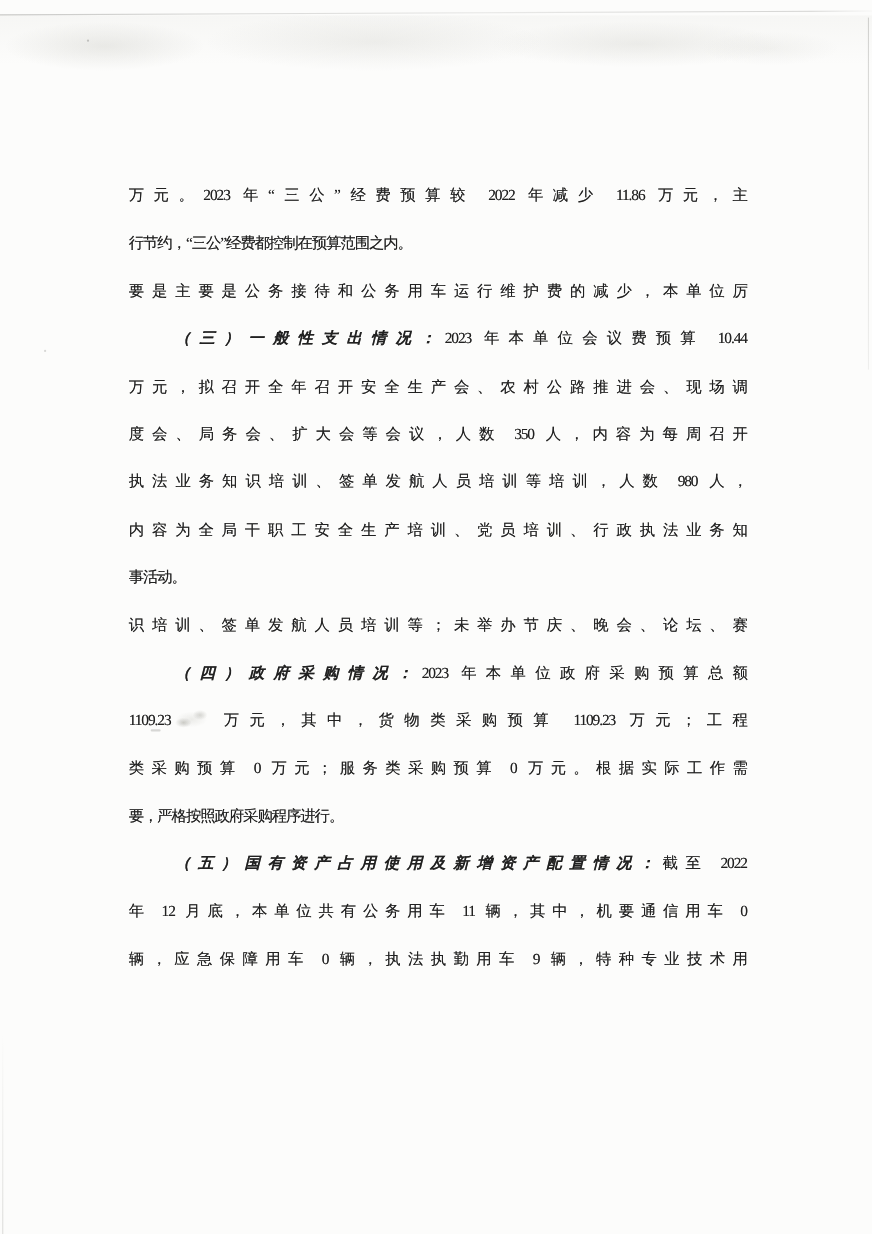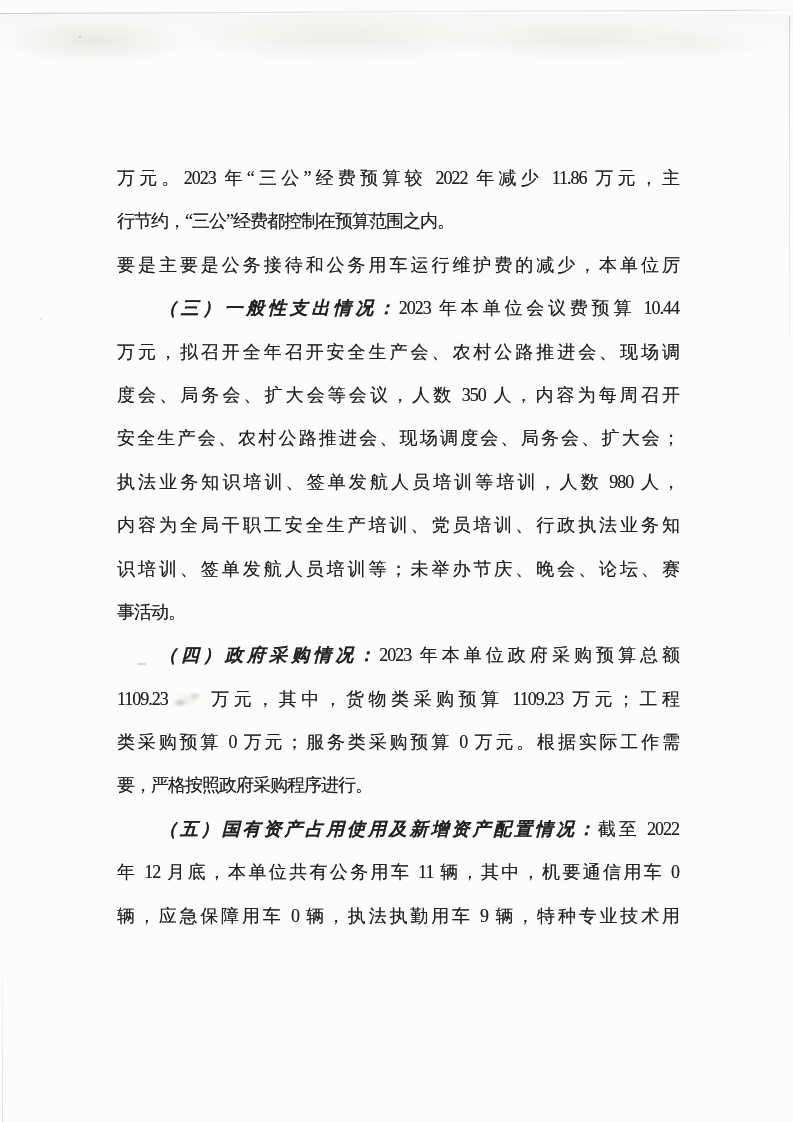--- a/index.html
+++ b/index.html
@@ -39,21 +39,21 @@
   .speck{position:absolute;background:rgba(110,110,105,0.35);border-radius:50%;}
   .speck.s1{left:79px;top:36px;width:2px;height:2px;}
   .speck.s2{left:137px;top:663px;width:9px;height:2px;border-radius:1px;background:rgba(130,130,125,0.30);}
   .speck.s3{left:40px;top:318px;width:2px;height:2px;background:rgba(130,130,125,0.30);}
   
   .textblock{
     position:absolute;left:117px;top:157px;width:562px;
   }
   .line{
     height:43.4px;line-height:43.4px;
-    font-size:18px;letter-spacing:-1px;
+    font-size:14px;letter-spacing:-1px;
     white-space:nowrap;
     text-align:justify;text-align-last:justify;
     text-shadow:0 0 0.4px rgba(20,20,20,0.55);
   }
   .line.end{text-align-last:left;}
   .line.indent{padding-left:42px;}
   .bold{font-weight:bold;font-style:italic;}
   .smudge{
     display:inline-block;width:36px;height:20px;vertical-align:-4px;
     margin:0 1px;
@@ -76,25 +76,24 @@
   <div class="speck s1"></div>
   <div class="speck s2"></div>
   <div class="speck s3"></div>
   <div class="textblock" id="textblock">
       <div class="line"><span>万元。2023 年“三公”经费预算较 2022 年减少 11.86 万元，主</span></div>
       <div class="line end"><span>行节约，“三公”经费都控制在预算范围之内。</span></div>
       <div class="line"><span>要是主要是公务接待和公务用车运行维护费的减少，本单位厉</span></div>
       <div class="line indent"><span class="bold">（三）一般性支出情况：</span><span>2023 年本单位会议费预算 10.44</span></div>
       <div class="line"><span>万元，拟召开全年召开安全生产会、农村公路推进会、现场调</span></div>
       <div class="line"><span>度会、局务会、扩大会等会议，人数 350 人，内容为每周召开</span></div>
-      <div class="line"><span>安全生产会、农村公路推进会、现场调度会、局务会、扩大会；</span></div>
       <div class="line"><span>执法业务知识培训、签单发航人员培训等培训，人数 980 人，</span></div>
       <div class="line"><span>内容为全局干职工安全生产培训、党员培训、行政执法业务知</span></div>
+      <div class="line end"><span>事活动。</span></div>
       <div class="line"><span>识培训、签单发航人员培训等；未举办节庆、晚会、论坛、赛</span></div>
-      <div class="line end"><span>事活动。</span></div>
       <div class="line indent"><span class="bold">（四）政府采购情况：</span><span>2023 年本单位政府采购预算总额</span></div>
       <div class="line"><span>1109.23</span><span class="smudge"></span><span>万元，其中，货物类采购预算 1109.23 万元；工程</span></div>
       <div class="line"><span>类采购预算 0 万元；服务类采购预算 0 万元。根据实际工作需</span></div>
       <div class="line end"><span>要，严格按照政府采购程序进行。</span></div>
       <div class="line indent"><span class="bold">（五）国有资产占用使用及新增资产配置情况：</span><span>截至 2022</span></div>
       <div class="line"><span>年 12 月底，本单位共有公务用车 11 辆，其中，机要通信用车 0</span></div>
       <div class="line"><span>辆，应急保障用车 0 辆，执法执勤用车 9 辆，特种专业技术用</span></div>
     </div>
 </div>
 

